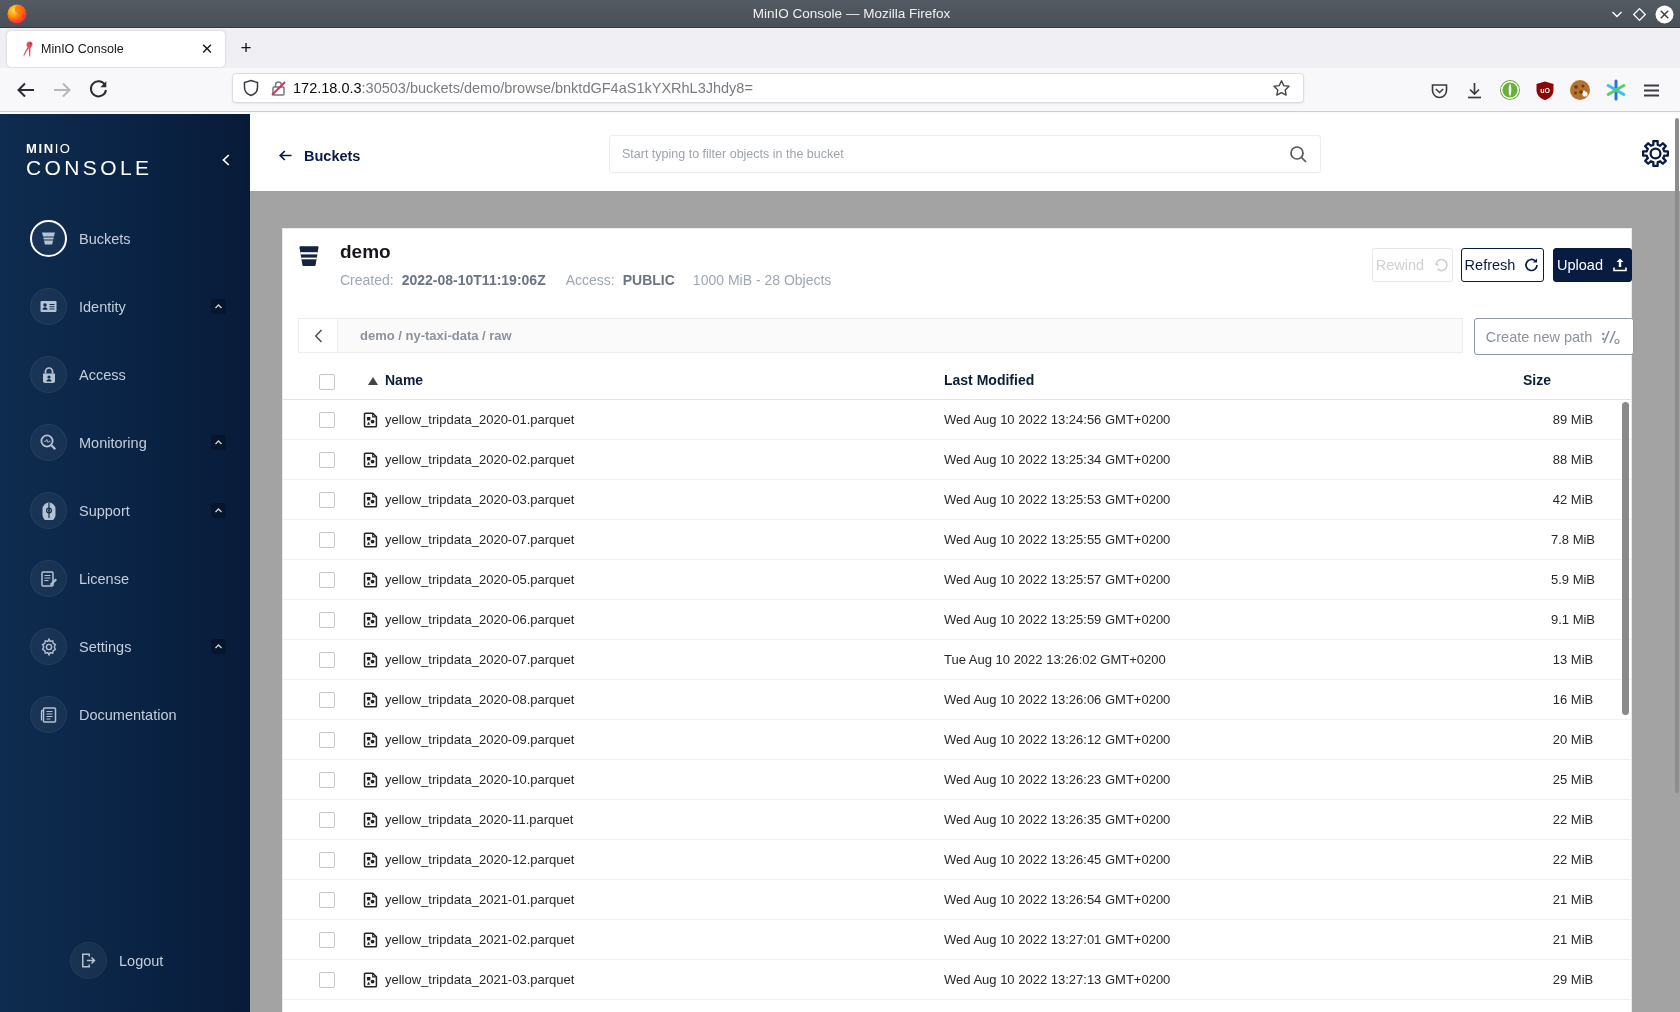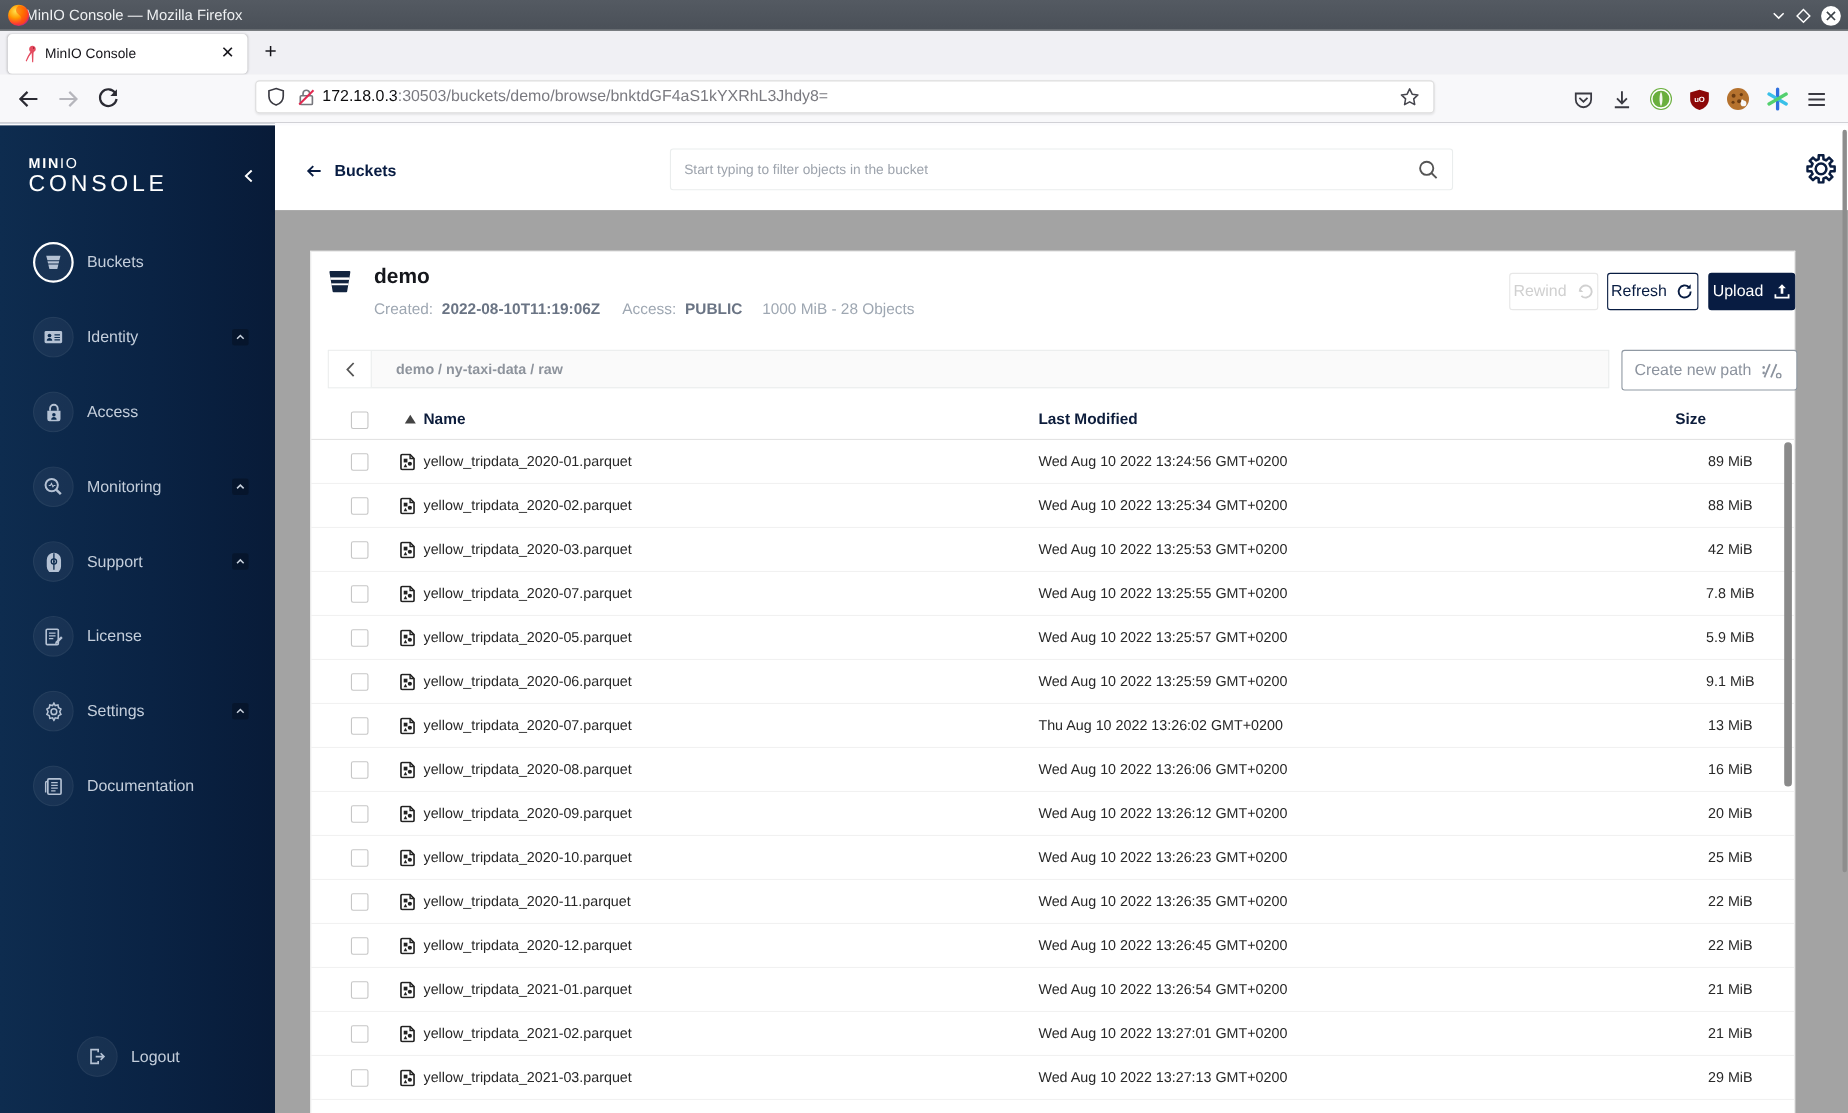--- a/index.html
+++ b/index.html
@@ -3,21 +3,21 @@
 <meta charset="utf-8">
 <style>
 * { margin:0; padding:0; box-sizing:border-box; }
 html,body { width:1680px; height:1012px; overflow:hidden; font-family:"Liberation Sans", sans-serif; }
 body { position:relative; background:#fff; }
 
 
 .titlebar { position:absolute; left:0; top:0; width:1680px; height:28px;
   background:linear-gradient(#545a62,#4a5058); border-bottom:1px solid #33383d; }
 .titlebar .title { position:absolute; left:0; right:0; top:0; height:28px; line-height:27px;
-  text-align:left; color:#eef0f2; font-size:13.5px;padding-left:23px; }
+  text-align:center; color:#eef0f2; font-size:13.5px;padding-left:23px; }
 .fxlogo { position:absolute; left:6px; top:3px; width:22px; height:22px; }
 .winctl { position:absolute; top:0; height:28px; display:flex; align-items:center; }
 .tabbar { position:absolute; left:0; top:28px; width:1680px; height:40px; background:#f0f0f4; }
 .tab { position:absolute; left:7px; top:3px; width:218px; height:36px; background:#fff;
   border-radius:4px; box-shadow:0 0 2px rgba(0,0,0,.25); }
 .tab .tabtitle { position:absolute; left:34px; top:0; height:36px; line-height:36px;
   font-size:12.5px; color:#15141a; }
 .tab .tclose { position:absolute; right:8px; top:8px; width:20px; height:20px; border-radius:3px;
   color:#15141a; font-size:15px; line-height:20px; text-align:center; }
 .newtab { position:absolute; left:233px; top:7px; width:26px; height:26px; color:#15141a;
@@ -477,21 +477,21 @@
             <div class="fname">yellow_tripdata_2020-06.parquet</div>
             <div class="fmod">Wed Aug 10 2022 13:25:59 GMT+0200</div>
             <div class="fsize">9.1 MiB</div>
           </div>
           <div class="row">
             <div class="cb"></div>
             <svg class="ficon" width="16" height="16" viewBox="0 0 16 16">
                 <use href="#fico"></use>
               </svg>
             <div class="fname">yellow_tripdata_2020-07.parquet</div>
-            <div class="fmod">Thu Aug 10 2022 13:26:02 GMT+0200</div>
+            <div class="fmod">Tue Aug 10 2022 13:26:02 GMT+0200</div>
             <div class="fsize">13 MiB</div>
           </div>
           <div class="row">
             <div class="cb"></div>
             <svg class="ficon" width="16" height="16" viewBox="0 0 16 16">
                 <use href="#fico"></use>
               </svg>
             <div class="fname">yellow_tripdata_2020-08.parquet</div>
             <div class="fmod">Wed Aug 10 2022 13:26:06 GMT+0200</div>
             <div class="fsize">16 MiB</div>

